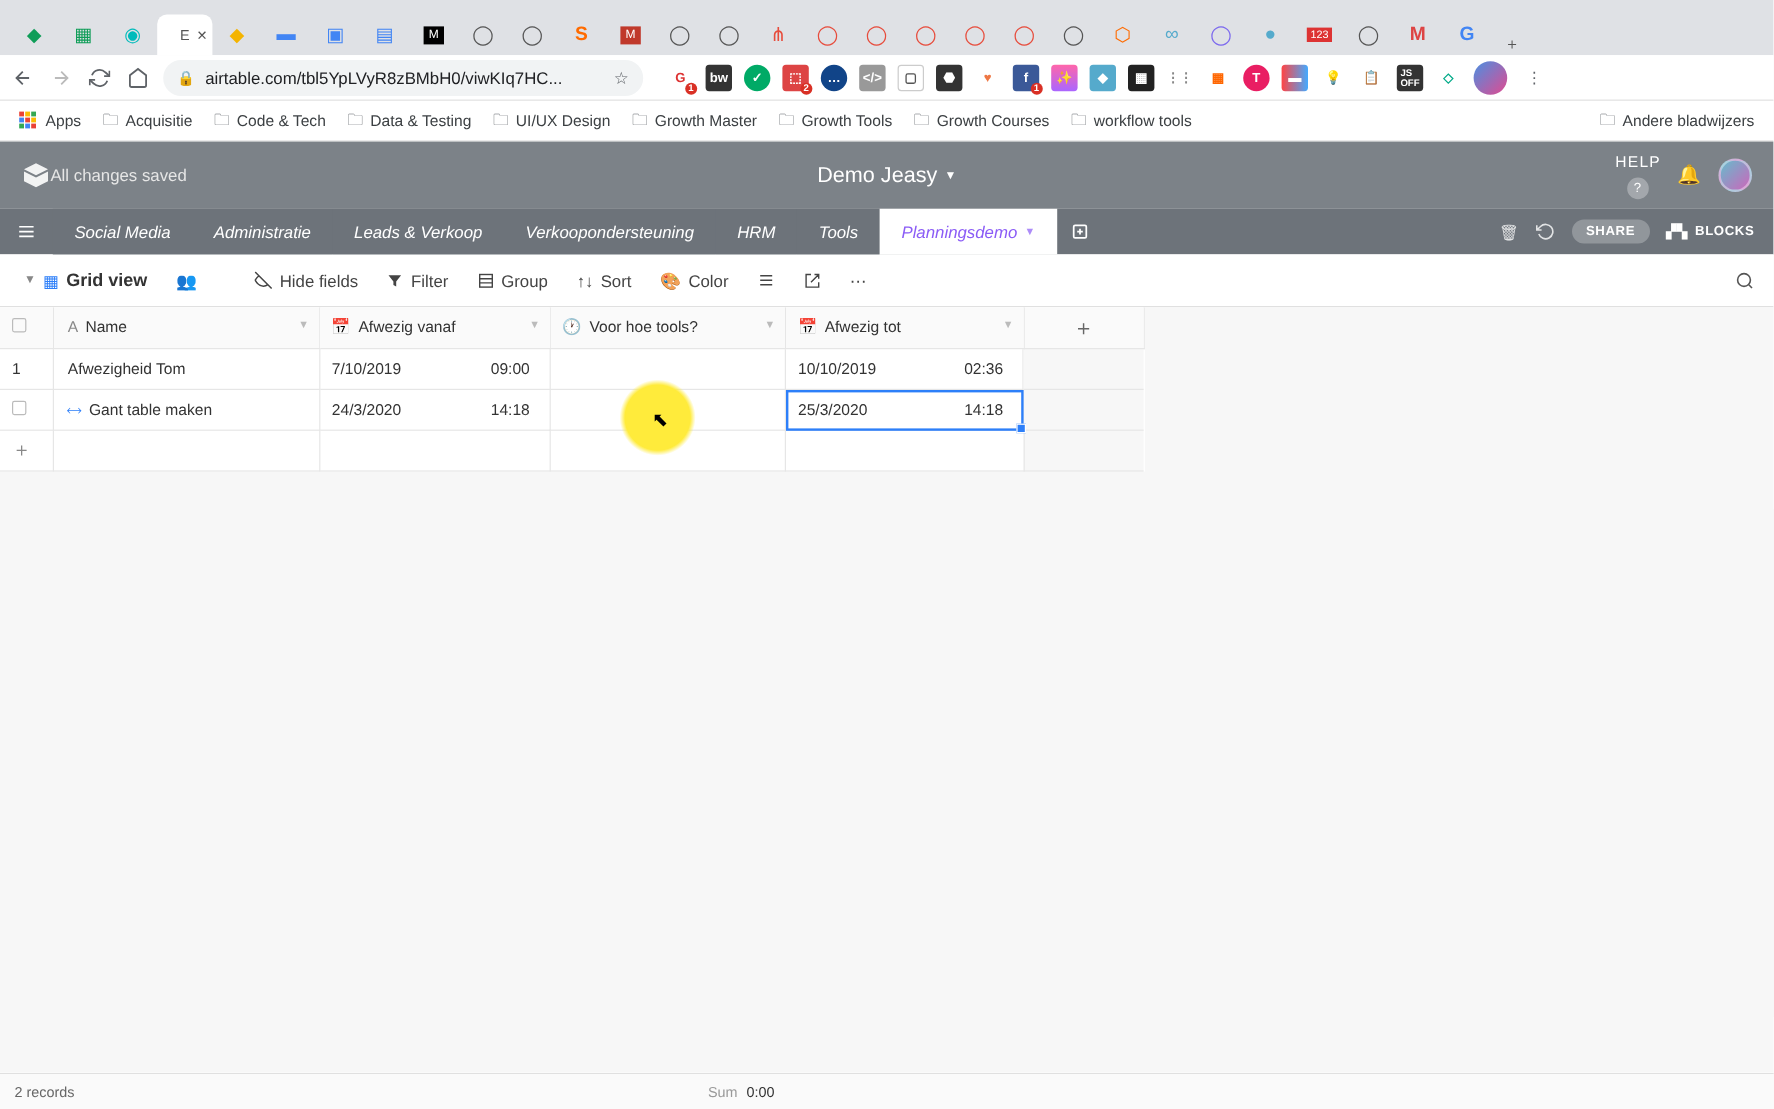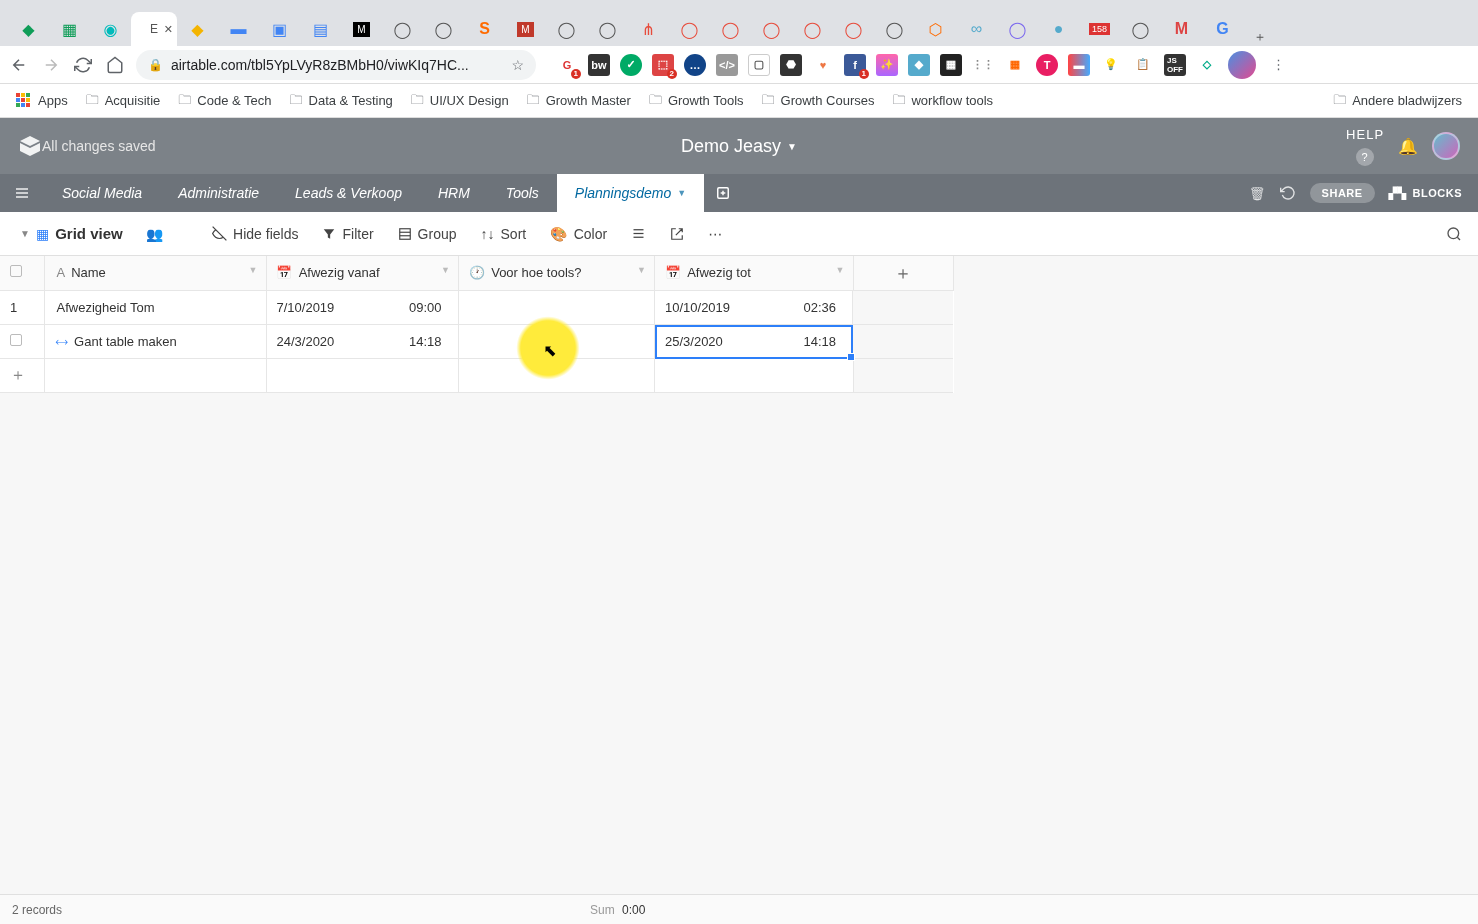--- a/index.html
+++ b/index.html
@@ -41,21 +41,21 @@
 .at-header-right { margin-left: auto; display: flex; align-items: center; gap: 14px; }
 .at-help { font-size: 13px; letter-spacing: 1px; display: flex; align-items: center; gap: 6px; flex-direction: column; }
 .at-help-q { width: 18px; height: 18px; border-radius: 50%; background: rgba(255,255,255,0.3); display: flex; align-items: center; justify-content: center; font-size: 11px; }
 .at-bell { font-size: 16px; }
 .at-avatar { width: 28px; height: 28px; border-radius: 50%; background: linear-gradient(135deg,#6bc,#c6b); border: 2px solid rgba(255,255,255,0.4); }
 
 
 .at-tabs-bar { height: 38px; background: #6d737a; display: flex; align-items: stretch; color: #fff; }
 .at-hamburger { width: 44px; display: flex; align-items: center; justify-content: center; cursor: pointer; }
 .at-tab { padding: 0 18px; display: flex; align-items: center; font-size: 14px; cursor: pointer; background: #6d737a; gap:6px;font-style:italic; }
-.at-tab.active { background: #fff; color: #0369a1; font-weight: 500; }
+.at-tab.active { background: #fff; color: #8b5cf6; font-weight: 500; }
 .at-tab .caret { font-size: 9px; opacity: 0.7; }
 .at-tab-add { width: 38px; display: flex; align-items: center; justify-content: center; cursor: pointer; }
 .at-tabs-right { margin-left: auto; display: flex; align-items: center; gap: 14px; padding-right: 16px; }
 .at-share-btn { background: rgba(255,255,255,0.25); border-radius: 12px; padding: 4px 12px; font-size: 11px; font-weight: 600; letter-spacing: 0.5px; cursor: pointer; }
 .at-blocks-btn { display: flex; align-items: center; gap: 6px; font-size: 11px; font-weight: 600; letter-spacing: 0.5px; cursor: pointer; }
 
 
 .at-view-bar { height: 44px; background: #fff; border-bottom: 1px solid #e0e0e0; display: flex; align-items: center; padding: 0 10px; gap: 4px; }
 .vb-item { display: flex; align-items: center; gap: 6px; padding: 6px 10px; cursor: pointer; color: #444; font-size: 14px; border-radius: 3px; }
 .vb-caret { color: #888; font-size: 10px; }
@@ -171,21 +171,21 @@
   <div class="tab-item">
       <span style="color:#5ac">∞</span>
     </div>
   <div class="tab-item">
       <span style="color:#7b68ee">◯</span>
     </div>
   <div class="tab-item">
       <span style="color:#5ac">●</span>
     </div>
   <div class="tab-item">
-      <span style="background:#d33;color:#fff;padding:1px 3px;font-size:9px">158</span>
+      <span style="background:#d33;color:#fff;padding:1px 3px;font-size:9px">123</span>
     </div>
   <div class="tab-item">
       <span style="color:#555">◯</span>
     </div>
   <div class="tab-item">
       <span style="color:#d44;font-weight:bold">M</span>
     </div>
   <div class="tab-item">
       <span style="color:#4285f4;font-weight:bold">G</span>
     </div>
@@ -329,20 +329,23 @@
       </svg>
   </div>
   <div class="at-tab">
       <span>Social Media</span>
     </div>
   <div class="at-tab">
       <span>Administratie</span>
     </div>
   <div class="at-tab">
       <span>Leads &amp; Verkoop</span>
+    </div>
+  <div class="at-tab">
+      <span>Verkoopondersteuning</span>
     </div>
   <div class="at-tab">
       <span>HRM</span>
     </div>
   <div class="at-tab">
       <span>Tools</span>
     </div>
   <div class="at-tab active">
       <span>Planningsdemo</span>
       <span class="caret">▼</span>

